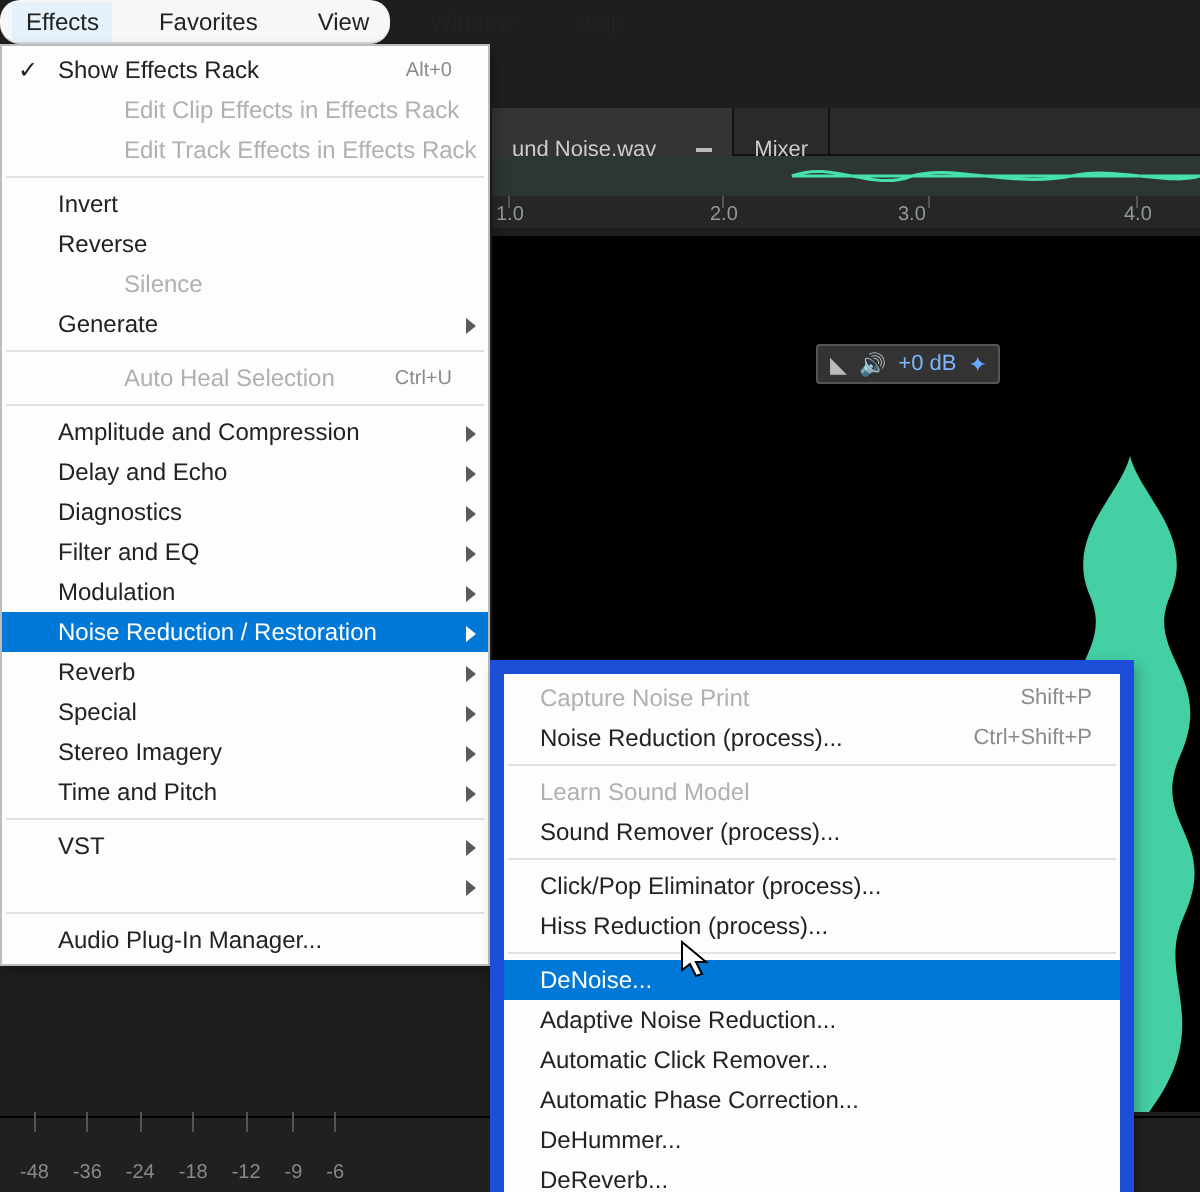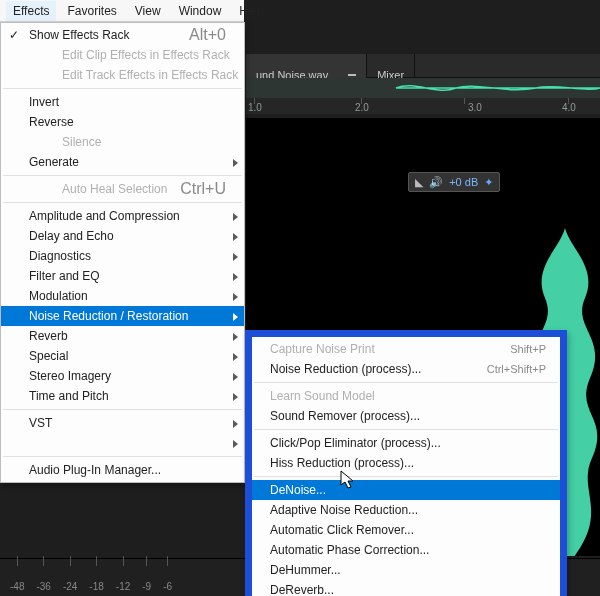--- a/index.html
+++ b/index.html
@@ -12,30 +12,31 @@
     font-size: 12px;
     overflow: hidden;
     position: relative;
     color: #ccc;
   }
 
   
   .menubar {
     position: absolute;
     top: 0; left: 0;
-    width: 244px;
+    width: 195px;
     height: 22px;
     background: #f7f7f7;
     display: flex;
     align-items: center;
     padding-left: 6px;
-    gap: 4px;
+    gap: 16px;
     color: #222;
     z-index: 10;
     border-bottom: 1px solid #d7d7d7;
+    border-radius: 10px;
   }
   .menubar .mitem { padding: 3px 7px; cursor: default; }
   .menubar .mitem.open { background: #e5f1fb; }
 
   
   .menu {
     position: absolute;
     top: 22px; left: 0;
     width: 245px;
     background: #fdfdfd;
@@ -49,21 +50,21 @@
     display: flex;
     align-items: center;
     height: 20px;
     padding: 0 18px 0 28px;
     position: relative;
     white-space: nowrap;
   }
   .menu .row.hi { background: #0078d7; color: #fff; }
   .menu .row.disabled { color: #b0b0b0; margin-left: 33px; }
   .menu .row .label { flex: 1; }
-  .menu .row .shortcut { color: #8a8a8a; font-size: 16px; }
+  .menu .row .shortcut { color: #8a8a8a; font-size: 10px; }
   .menu .sep { height: 1px; background: #e1e1e1; margin: 3px 2px; }
   .menu .check {
     position: absolute; left: 8px; top: 3px;
     width: 12px; height: 12px;
     color: #222;
   }
   .menu .arrow {
     position: absolute; right: 6px; top: 7px;
     width: 0; height: 0;
     border-top: 4px solid transparent;
@@ -221,21 +222,21 @@
   <div class="timelinewrap">
     <div class="waveform-mini">
       <svg width="100%" height="20" preserveAspectRatio="none">
         <rect x="0" y="0" width="100%" height="20" fill="#2d3633"></rect>
         <path d="M150,10 C170,2 190,18 210,10 C230,4 260,16 290,10 C310,5 340,15 354,10 L354,10 Z" fill="none" stroke="#46e0aa" stroke-width="1.5"></path>
       </svg>
     </div>
     <div class="ruler">
       <span class="tlabel" style="left:8px">1.0</span>
       <span class="tlabel" style="left:115px">2.0</span>
-      <span class="tlabel" style="left:228px">3.0</span>
+      <span class="tlabel" style="left:209px">3.0</span>
       <span class="tlabel" style="left:322px">4.0</span>
       <span class="tick" style="left:8px"></span>
       <span class="tick" style="left:115px"></span>
       <span class="tick" style="left:218px"></span>
       <span class="tick" style="left:322px"></span>
     </div>
   </div>
 
   <div class="wave-area">
     <svg class="blob" viewBox="0 0 90 340">

